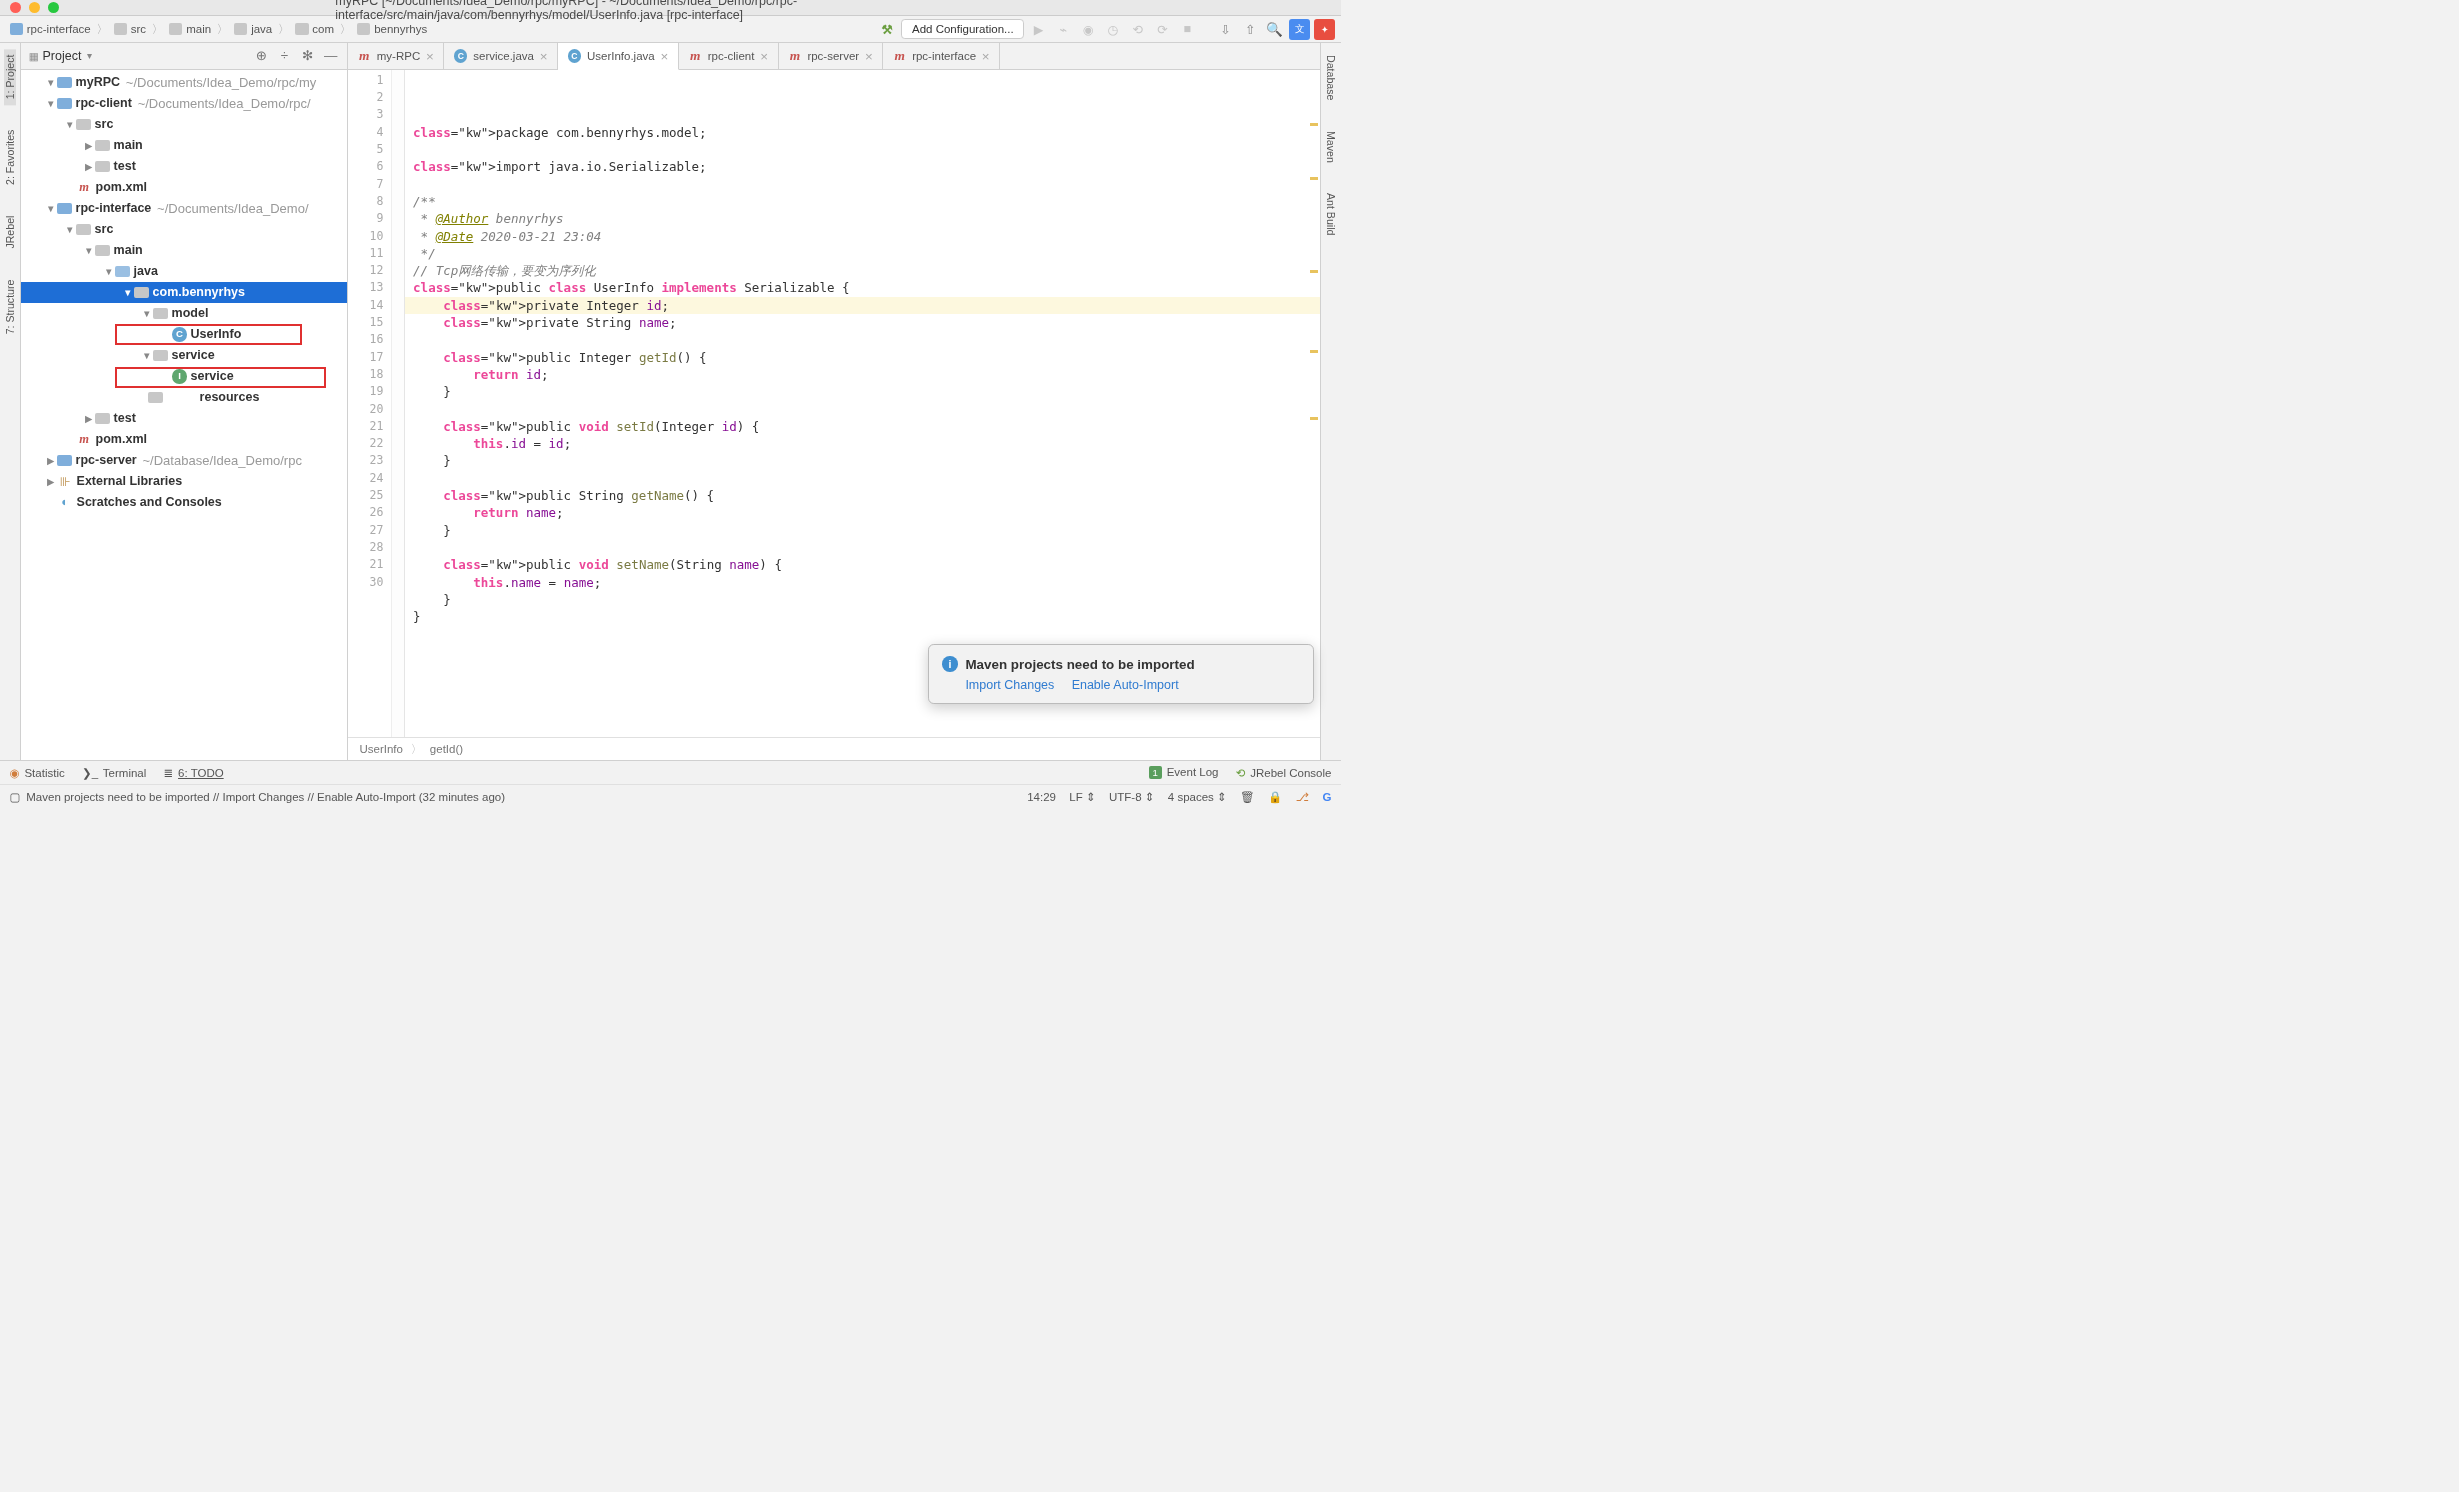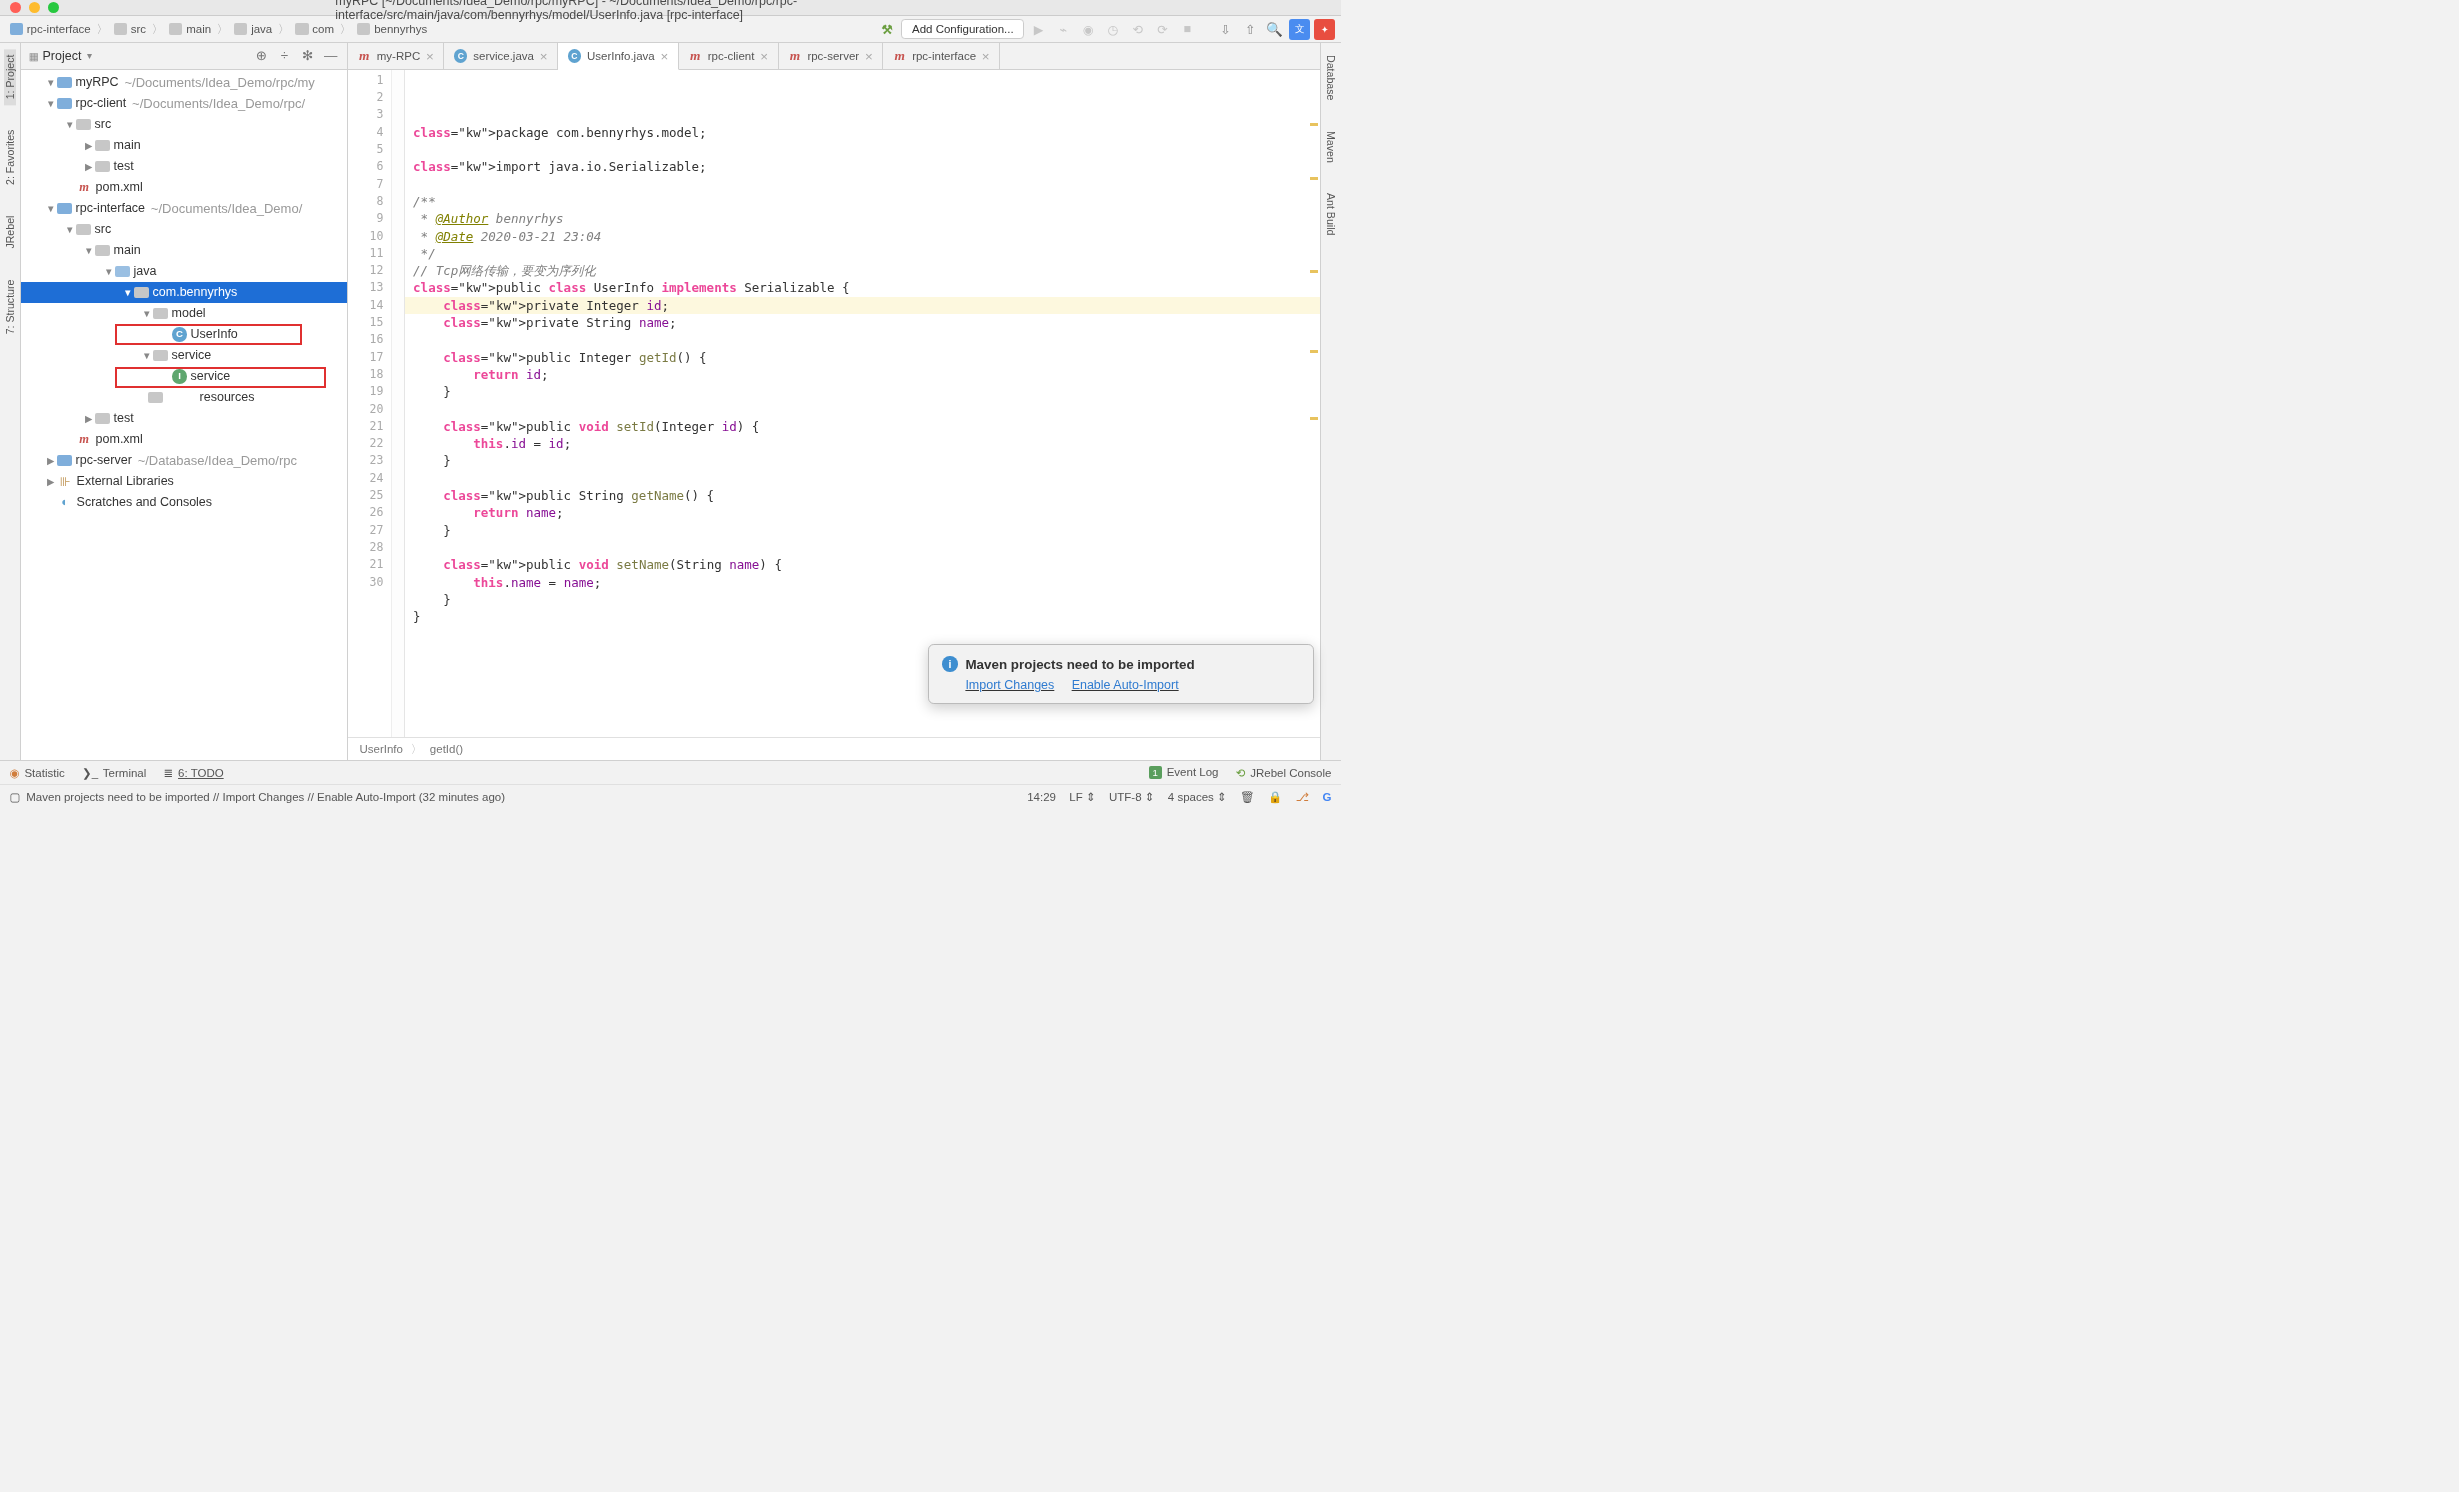--- a/index.html
+++ b/index.html
@@ -50,21 +50,21 @@
   .node.selected { background: #1e6ed6; color: #fff; }
   .tw { width: 13.4px; text-align: center; color: #888; font-size: 9.6px; }
   .node.selected .tw { color: #fff; }
   .nic { width: 15.4px; height: 15.4px; display: flex; align-items: center; justify-content: center; margin-right: 3.8px; }
   .nic.folder { background: #c7c7c7; border-radius: 1.9px; width: 14.4px; height: 11.5px; }
   .nic.folder.blue { background: #7faedb; }
   .nic.folder.src { background: #9abfe2; }
   .nic.maven { color: #c75450; font-weight: bold; font-style: italic; font-family: serif; }
   .nic.class { background: #5fa3d0; border-radius: 50%; color: #fff; font-size: 9.6px; font-weight: bold; width: 14.4px; height: 14.4px; text-align: center; line-height: 14.4px; }
   .nic.interface { background: #5fa76f; border-radius: 50%; color: #fff; font-size: 9.6px; font-weight: bold; width: 14.4px; height: 14.4px; text-align: center; line-height: 14.4px; }
-  .node-label { font-weight: 400; }
+  .node-label { font-weight: 700; }
   .node-path { color: #999; margin-left: 5.8px; font-size: 13px; }
   .red-box { position: absolute; border: 2.9px solid #e03030; pointer-events: none; }
   
   
   .editor-area { flex: 1; display: flex; flex-direction: column; background: #fff; }
   .tabs { height: 27px; background: #f2f2f2; border-bottom: 1px solid #d0d0d0; display: flex; align-items: stretch; }
   .tab { display: flex; align-items: center; gap: 5.8px; padding: 0 9.6px; border-right: 1px solid #d0d0d0; cursor: pointer; font-size: 11.5px; color: #555; }
   .tab.active { background: #fff; border-bottom: 1.9px solid #fff; margin-bottom: -1px; }
   .tab-ic { width: 13.4px; height: 13.4px; border-radius: 50%; display: flex; align-items: center; justify-content: center; font-size: 8.6px; font-weight: bold; color: #fff; }
   .tab-ic.m { color: #c75450; background: none; font-style: italic; font-family: serif; font-size: 13.4px; }
@@ -82,21 +82,21 @@
   .ann { color: #808000; font-style: italic; text-decoration: underline; }
   .mtd { color: #7a7a43; }
   .fld { color: #871094; }
   
   .editor-crumb { height: 23px; border-top: 1px solid #e0e0e0; display: flex; align-items: center; padding: 0 11.5px; font-size: 11.5px; color: #777; gap: 7.7px; background: #fff; }
   
   
   .popup { position: absolute; right: 27px; bottom: 56px; width: 386px; background: #f2f2f2; border: 1px solid #bbb; border-radius: 5.8px; box-shadow: 0 3.8px 13.4px rgba(0,0,0,.2); padding: 11.5px 13.4px; }
   .popup-row1 { display: flex; align-items: center; gap: 7.7px; font-size: 13.4px; font-weight: 600; color: #333; margin-bottom: 5.8px; }
   .popup-info { width: 15.4px; height: 15.4px; background: #3e8ed0; color: #fff; border-radius: 50%; display: flex; align-items: center; justify-content: center; font-size: 10.6px; font-weight: bold; }
-  .popup-links { display: flex; gap: 17.3px; padding-left: 23px; text-decoration: underline; }
+  .popup-links { display: flex; gap: 17.3px; padding-left: 23px; }
   .popup-links a { color: #2f7bd0; text-decoration: none; cursor: pointer; font-size: 12.5px; }
   
   
   .bottom-bar { height: 24px; background: #f2f2f2; border-top: 1px solid #d0d0d0; display: flex; align-items: center; justify-content: space-between; padding: 0 9.6px; font-size: 11.5px; }
   .bb-left, .bb-right { display: flex; align-items: center; gap: 17.3px; }
   .bb-item { display: flex; align-items: center; gap: 4.8px; cursor: pointer; color: #555; }
   
   
   .status-bar { height: 24px; background: #f2f2f2; border-top: 1px solid #e0e0e0; display: flex; align-items: center; justify-content: space-between; padding: 0 9.6px; font-size: 11.5px; color: #555; }
   .sb-left { display: flex; align-items: center; gap: 5.8px; }

